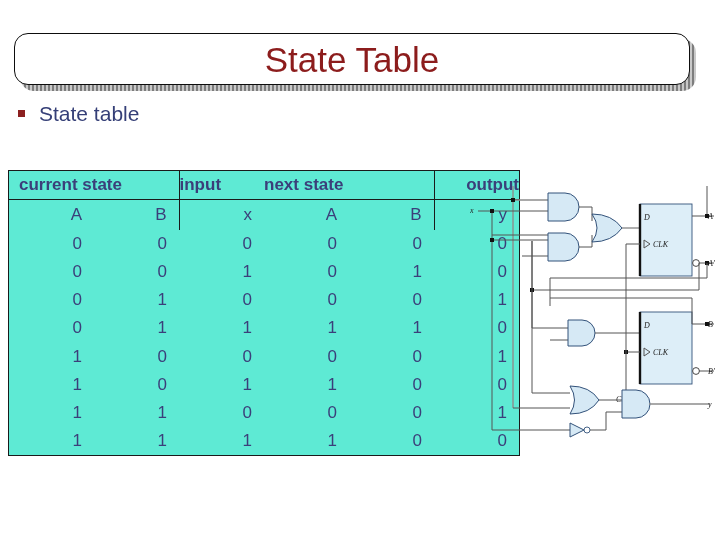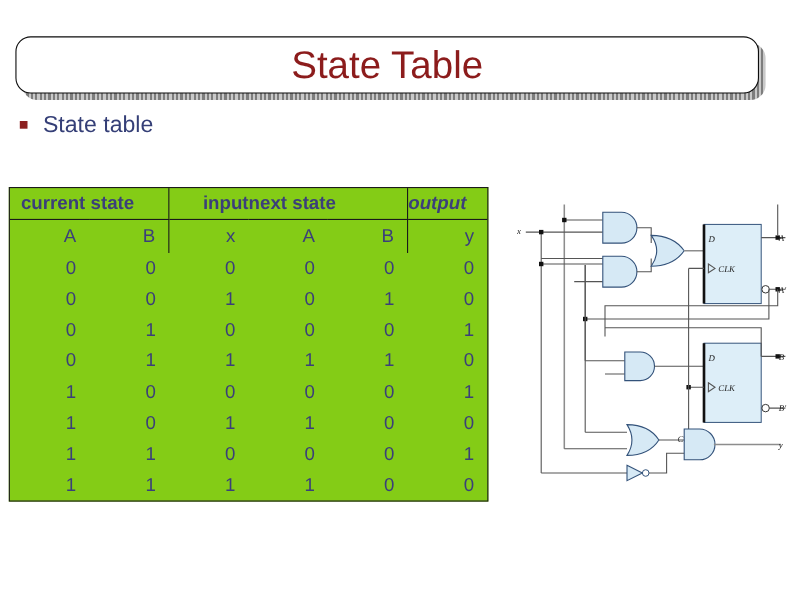--- a/index.html
+++ b/index.html
@@ -76,25 +76,25 @@
     color: #353f77;
     font-size: 21px;
     line-height: 1;
   }
 
   
   #state-table-wrap {
     position: absolute;
     left: 8px;
     top: 170px;
-    width: 436px;
+    width: 512px;
     height: 286px;
     border: 1.6px solid #1a1a1a;
     box-sizing: border-box;
-    background: #84cc16;
+    background: #5eead4;
   }
   table.state-table {
     width: 100%;
     height: 100%;
     border-collapse: collapse;
     table-layout: fixed;
     color: #3b3f7a;
   }
   table.state-table td,
   table.state-table th {
@@ -107,22 +107,22 @@
   tr.group-row th {
     font-size: 17px;
     font-weight: bold;
     color: #3b3f7a;
     height: 28px;
     border-bottom: 1.4px solid #1a1a1a;
     text-align: left;
     padding: 0;
   }
   tr.group-row th.grp-current { text-align: left; padding-left: 10px; }
-  tr.group-row th.grp-input   { text-align: right; }
-  tr.group-row th.grp-output  { text-align: left; font-style: italic; }
+  tr.group-row th.grp-input   { text-align: left; }
+  tr.group-row th.grp-output  { text-align: right; }
   
   .vsep-left  { border-left: 1.4px solid #1a1a1a; }
 
   tr.sub-row td {
     font-size: 17px;
     height: 30px;
     text-align: right;
     color: #3b3f7a;
   }
   tr.data-row td {

